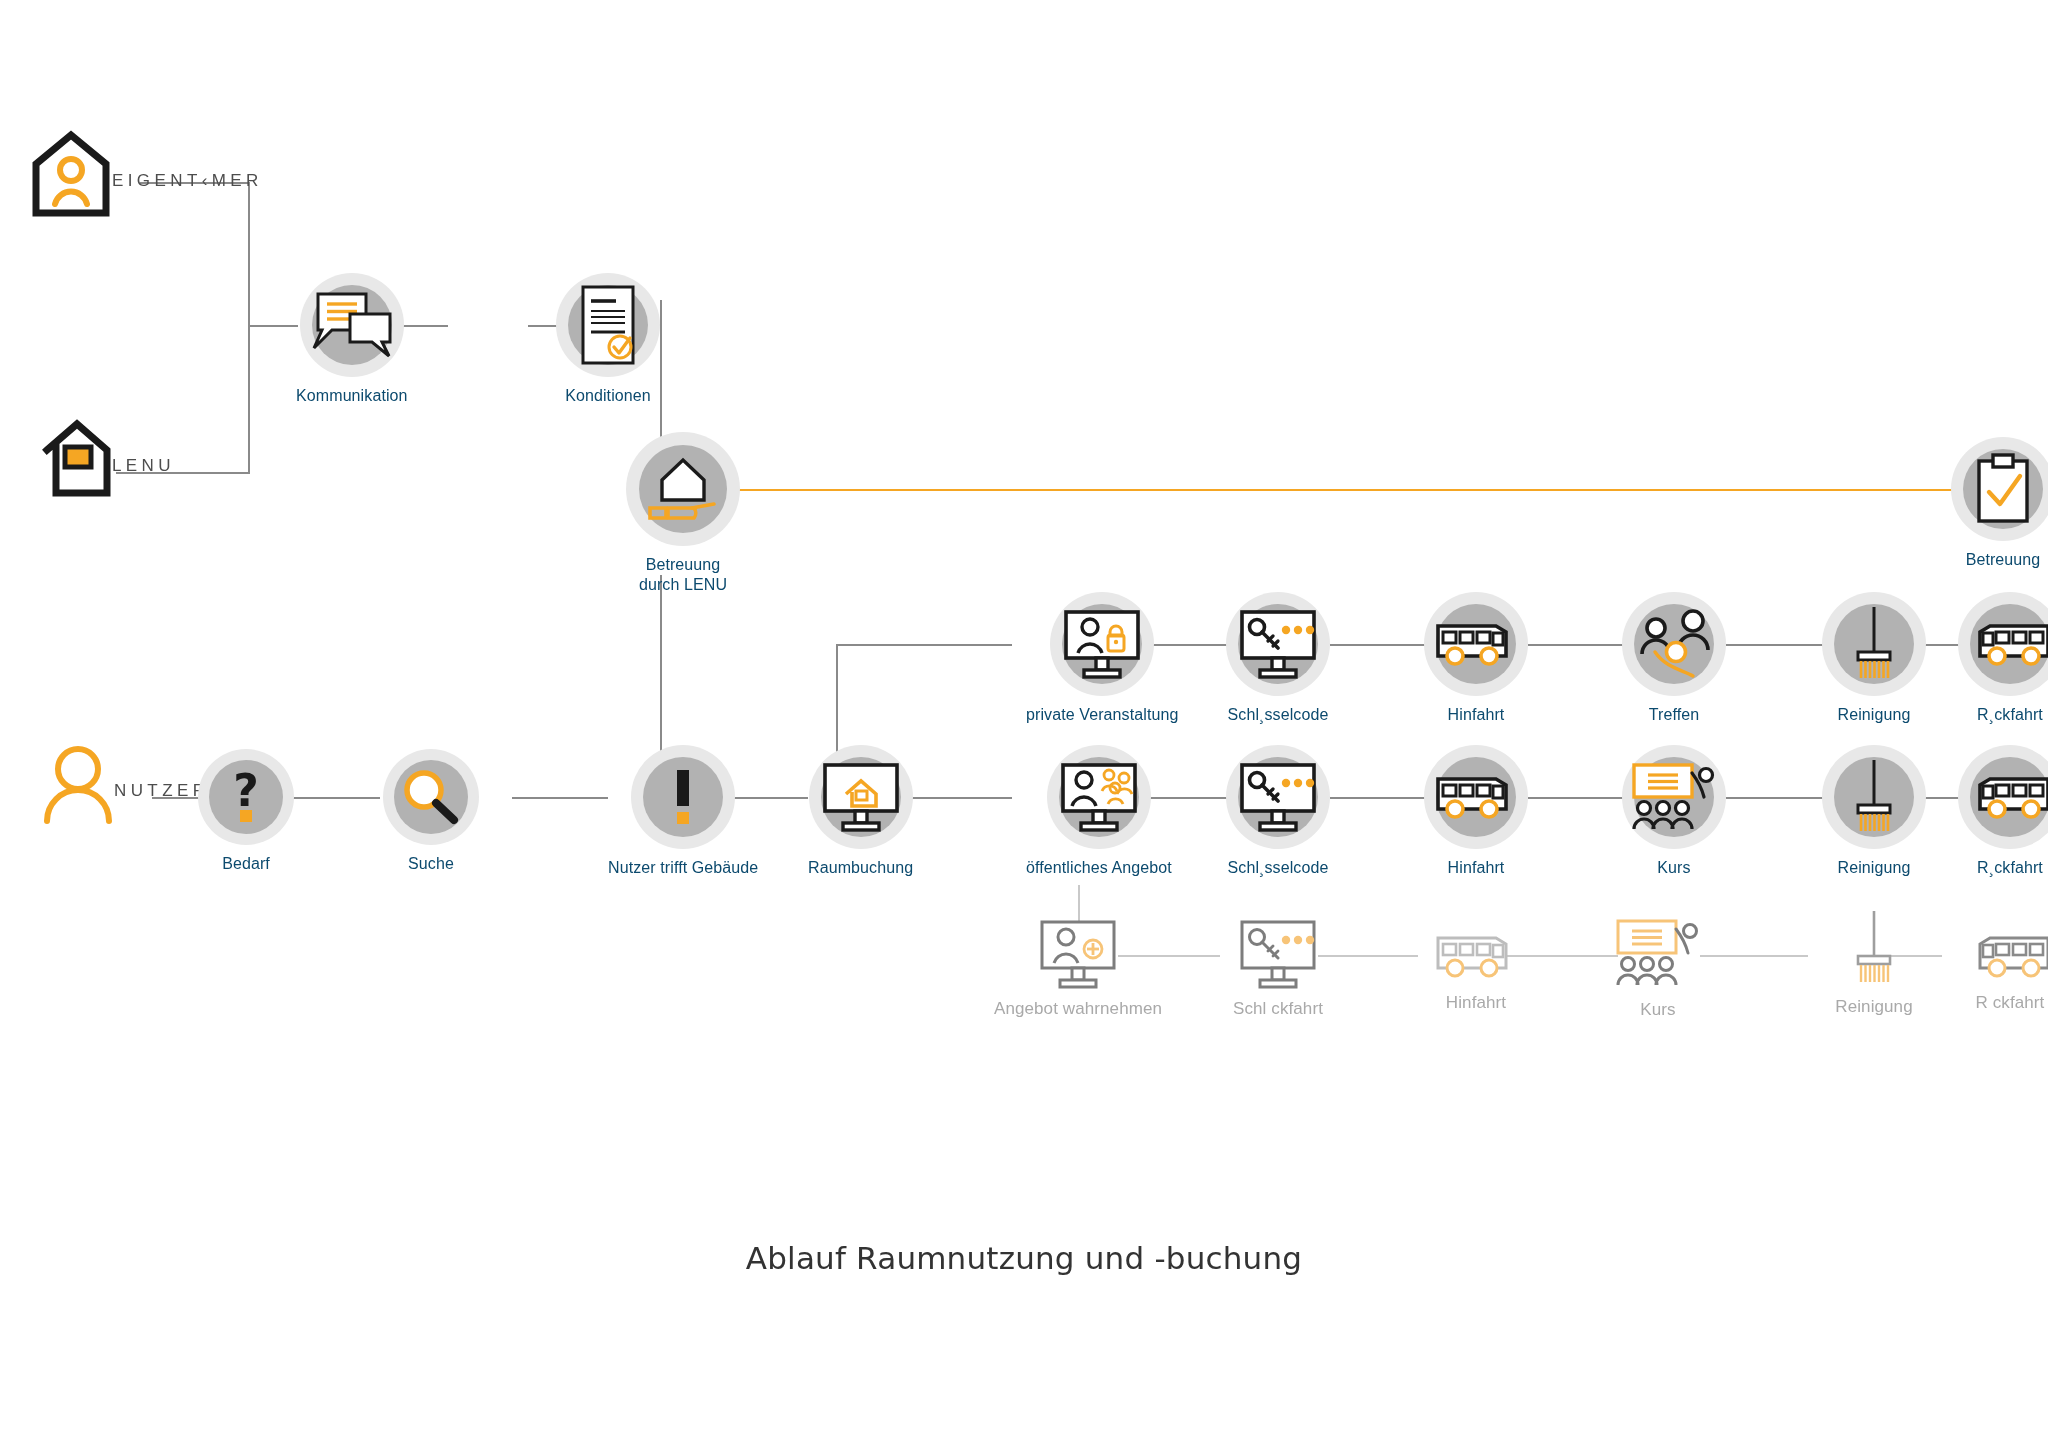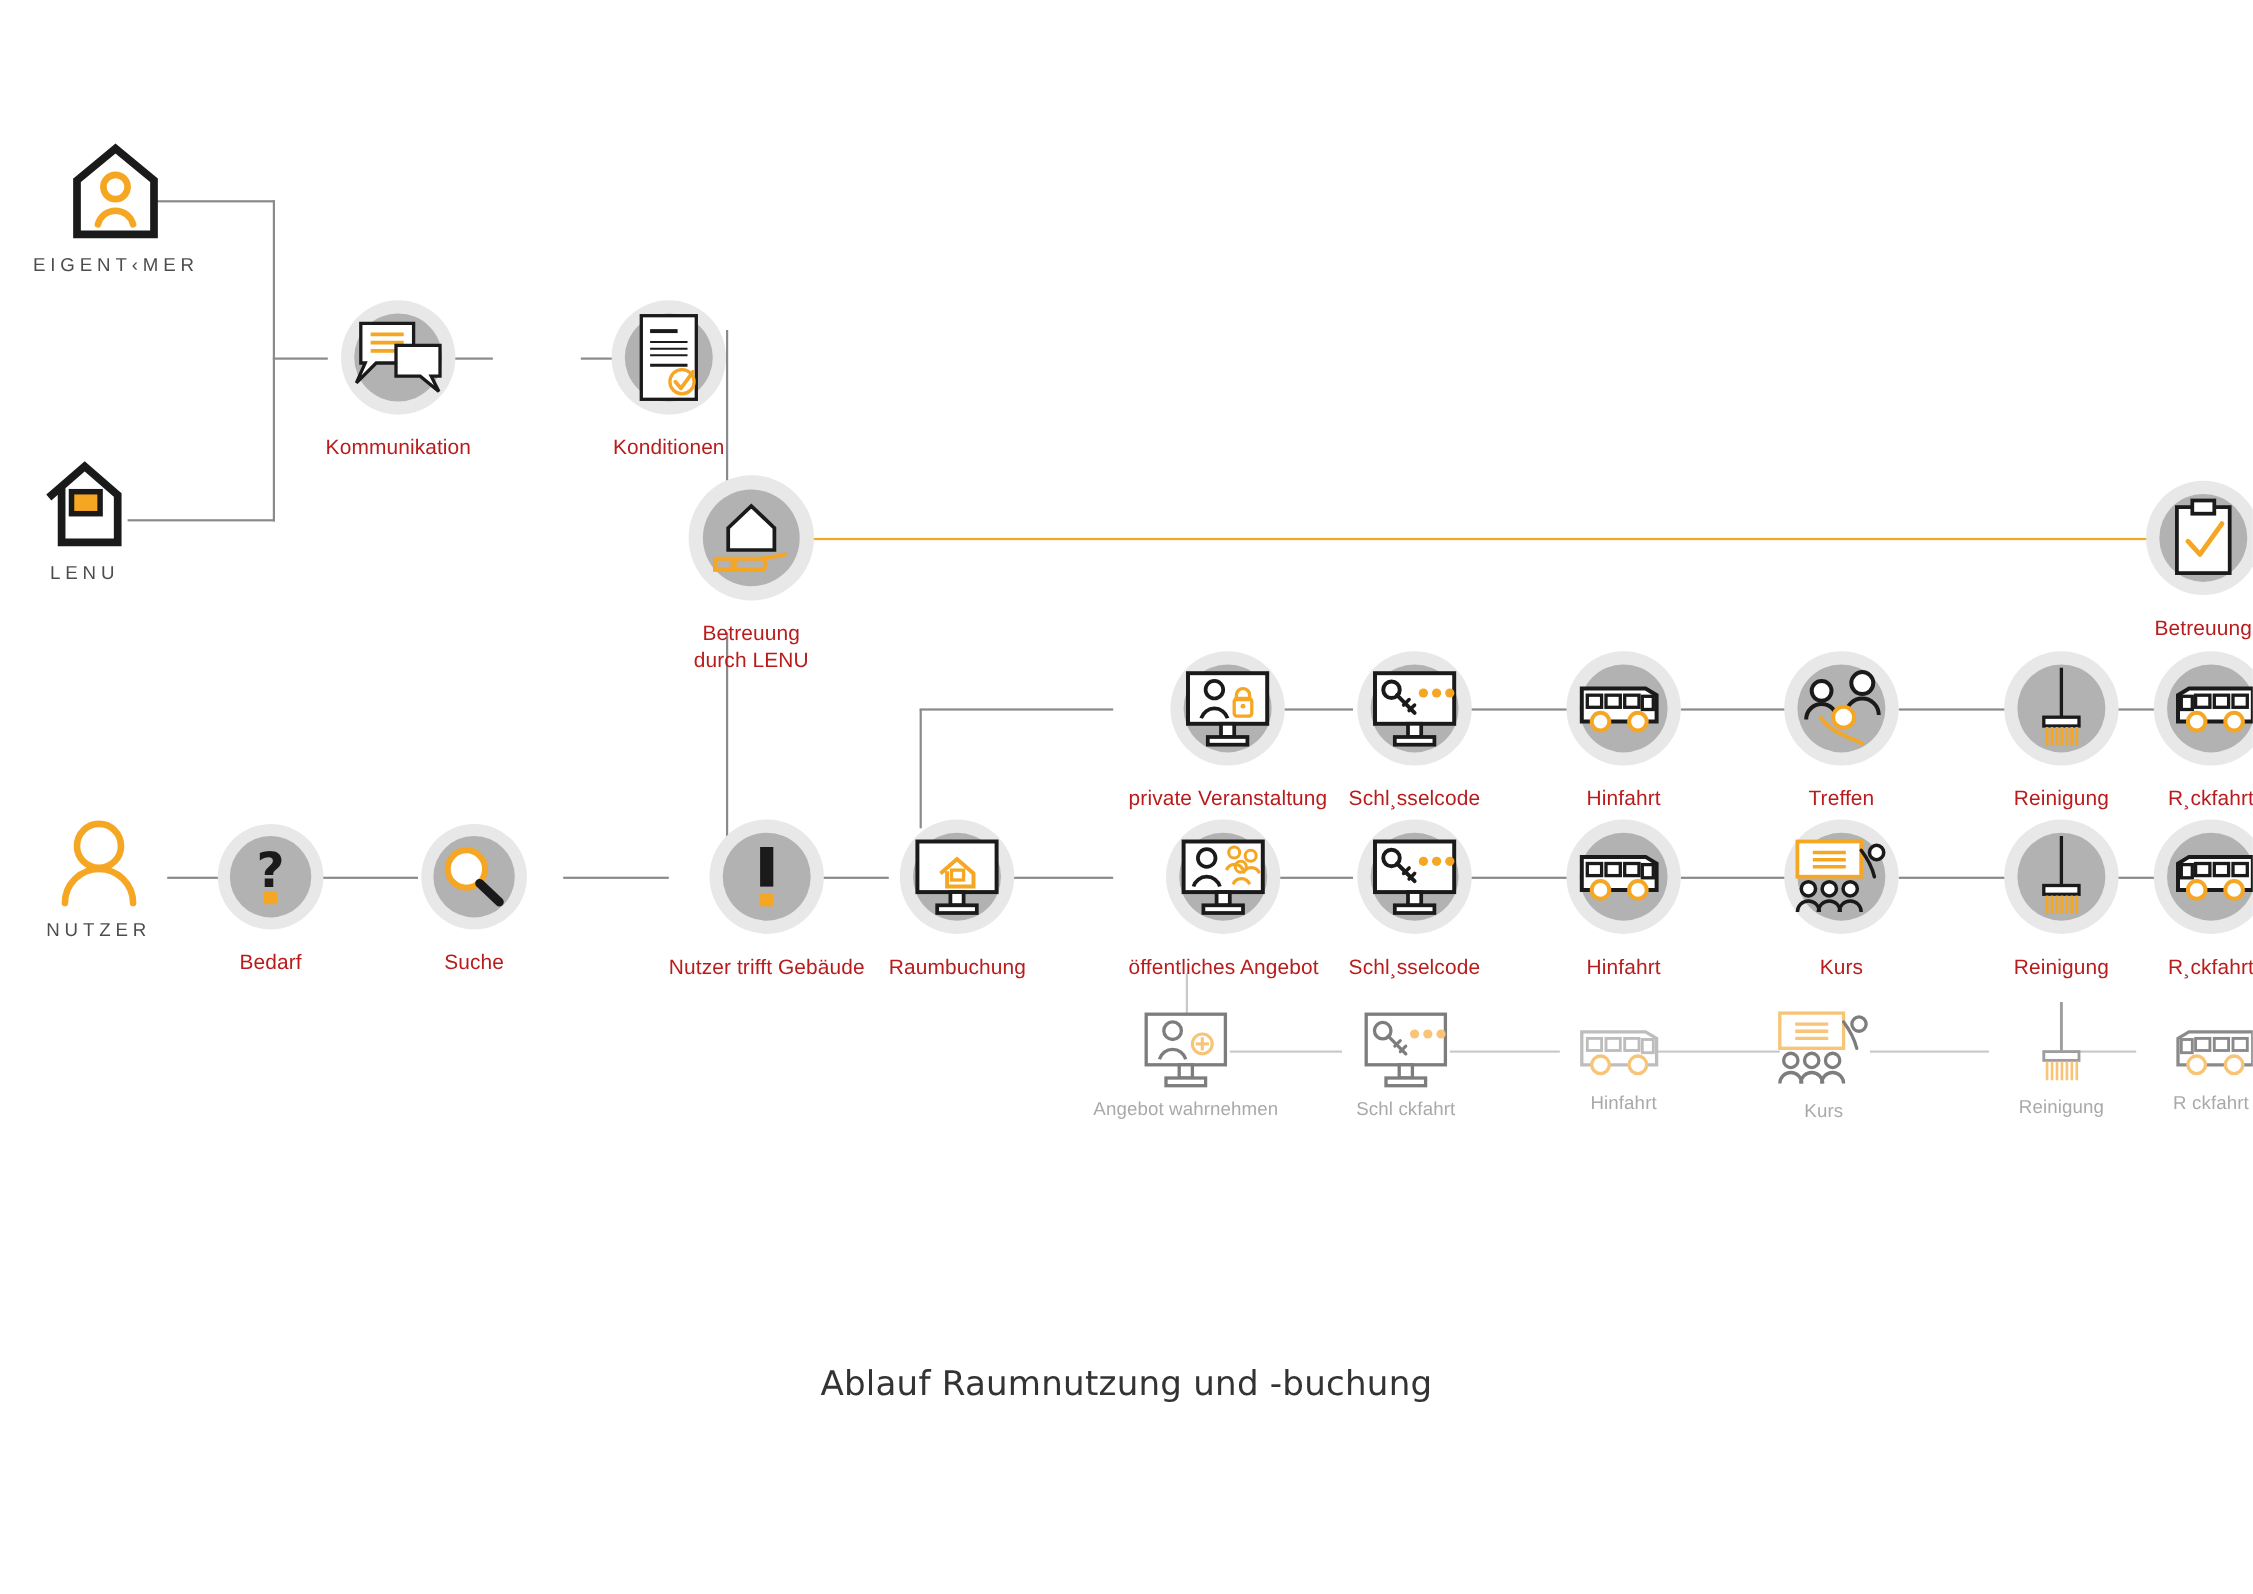--- a/index.html
+++ b/index.html
@@ -13,33 +13,33 @@
   .line.v{width:2px;}
   .line.orange{background:#F5A623;}
   .line.faded{background:#c9c9c9;}
 
   
   .node{position:absolute;display:flex;flex-direction:column;align-items:center;}
   .ring{position:relative;border-radius:50%;background:#e8e8e8;
         display:flex;align-items:center;justify-content:center;}
   .ring .inner{position:absolute;border-radius:50%;background:#b2b2b2;}
   .ring .art{position:relative;z-index:2;display:flex;align-items:center;justify-content:center;}
-  .caption{margin-top:19px;font-size:19px;color:#b91c1c;text-align:center;
+  .caption{margin-top:9px;font-size:16px;color:#0c4a6e;text-align:center;
            line-height:1.28;white-space:nowrap;letter-spacing:.1px;}
   .caption.two{white-space:normal;}
 
   
   .n-big .ring{width:104px;height:104px;}
   .n-big .ring .inner{width:80px;height:80px;}
   
   .n-mid .ring{width:96px;height:96px;}
   .n-mid .ring .inner{width:74px;height:74px;}
 
   
-  .role{position:absolute;display:flex;flex-direction:column;align-items:center;}
+  .role{position:absolute;display:flex;flex-direction:row;align-items:center;}
   .role .lbl{margin-top:13px;font-size:17px;letter-spacing:4.4px;color:#4d4d4d;}
 
   
   .faded-node{position:absolute;display:flex;flex-direction:column;align-items:center;opacity:1;}
   .faded-node .art{display:flex;align-items:center;justify-content:center;}
   .faded-node .caption{color:#a9a9a9;margin-top:8px;font-size:17px;}
 
   
   .title{position:absolute;left:0;right:0;text-align:center;font-size:31px;
          color:#333;font-family:"DejaVu Sans",sans-serif;font-weight:400;letter-spacing:.2px;}

